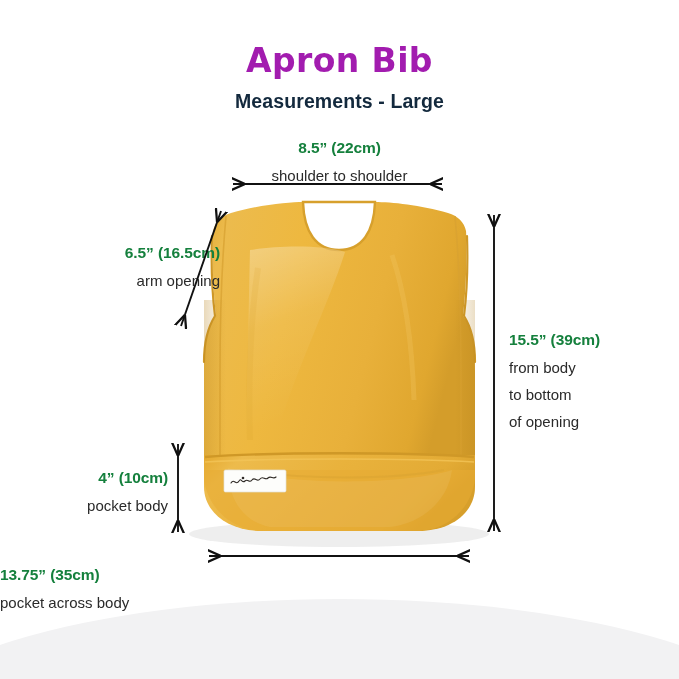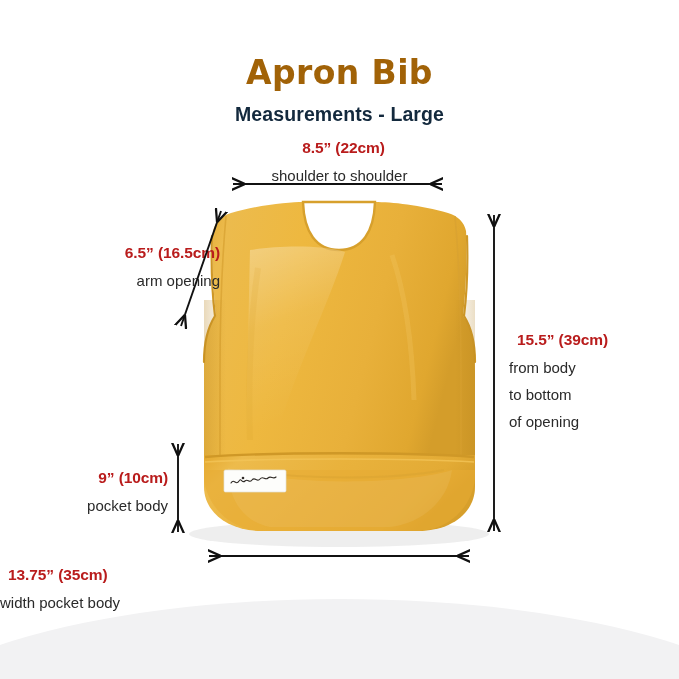--- a/index.html
+++ b/index.html
@@ -36,23 +36,23 @@
     left: 0;
     width: 679px;
     text-align: center;
     z-index: 6;
   }
   .title-main {
     font-family: "DejaVu Sans", sans-serif;
     font-size: 33px;
     font-weight: 700;
     letter-spacing: 0.4px;
-    color: #a16207;
+    color: #a21caf;
     line-height: 1.05;
-    margin: 12px;
+    margin: 0;
   }
   .title-sub {
     font-family: "Liberation Sans", sans-serif;
     font-size: 19.5px;
     font-weight: 700;
     letter-spacing: 0.1px;
     color: #13293d;
     margin-top: 11px;
   }
 
@@ -61,23 +61,22 @@
     position: absolute;
     z-index: 6;
     color: #1b1b1b;
     line-height: 1.28;
   }
   .meas .val {
     font-family: "Liberation Sans", sans-serif;
     font-size: 15.5px;
     font-weight: 700;
     letter-spacing: -0.1px;
-    color: #b91c1c;
+    color: #15803d;
     white-space: nowrap;
-    margin-left: 8px;
   }
   .meas .desc {
     font-family: "Liberation Sans", sans-serif;
     font-size: 15px;
     font-weight: 400;
     color: #2a2a2a;
     white-space: nowrap;
     margin-top: 8px;
   }
 
@@ -248,22 +247,22 @@
   </div>
 
   <div class="meas" id="label-neck">
     <div class="val">15.5” (39cm)</div>
     <div class="desc">from body</div>
     <div class="desc">to bottom</div>
     <div class="desc">of opening</div>
   </div>
 
   <div class="meas" id="label-pocket">
-    <div class="val">9” (10cm)</div>
+    <div class="val">4” (10cm)</div>
     <div class="desc">pocket body</div>
   </div>
 
   <div class="meas" id="label-width">
     <div class="val">13.75” (35cm)</div>
-    <div class="desc">width pocket body</div>
+    <div class="desc">pocket across body</div>
   </div>
 
 </div>
 
 </body></html>

